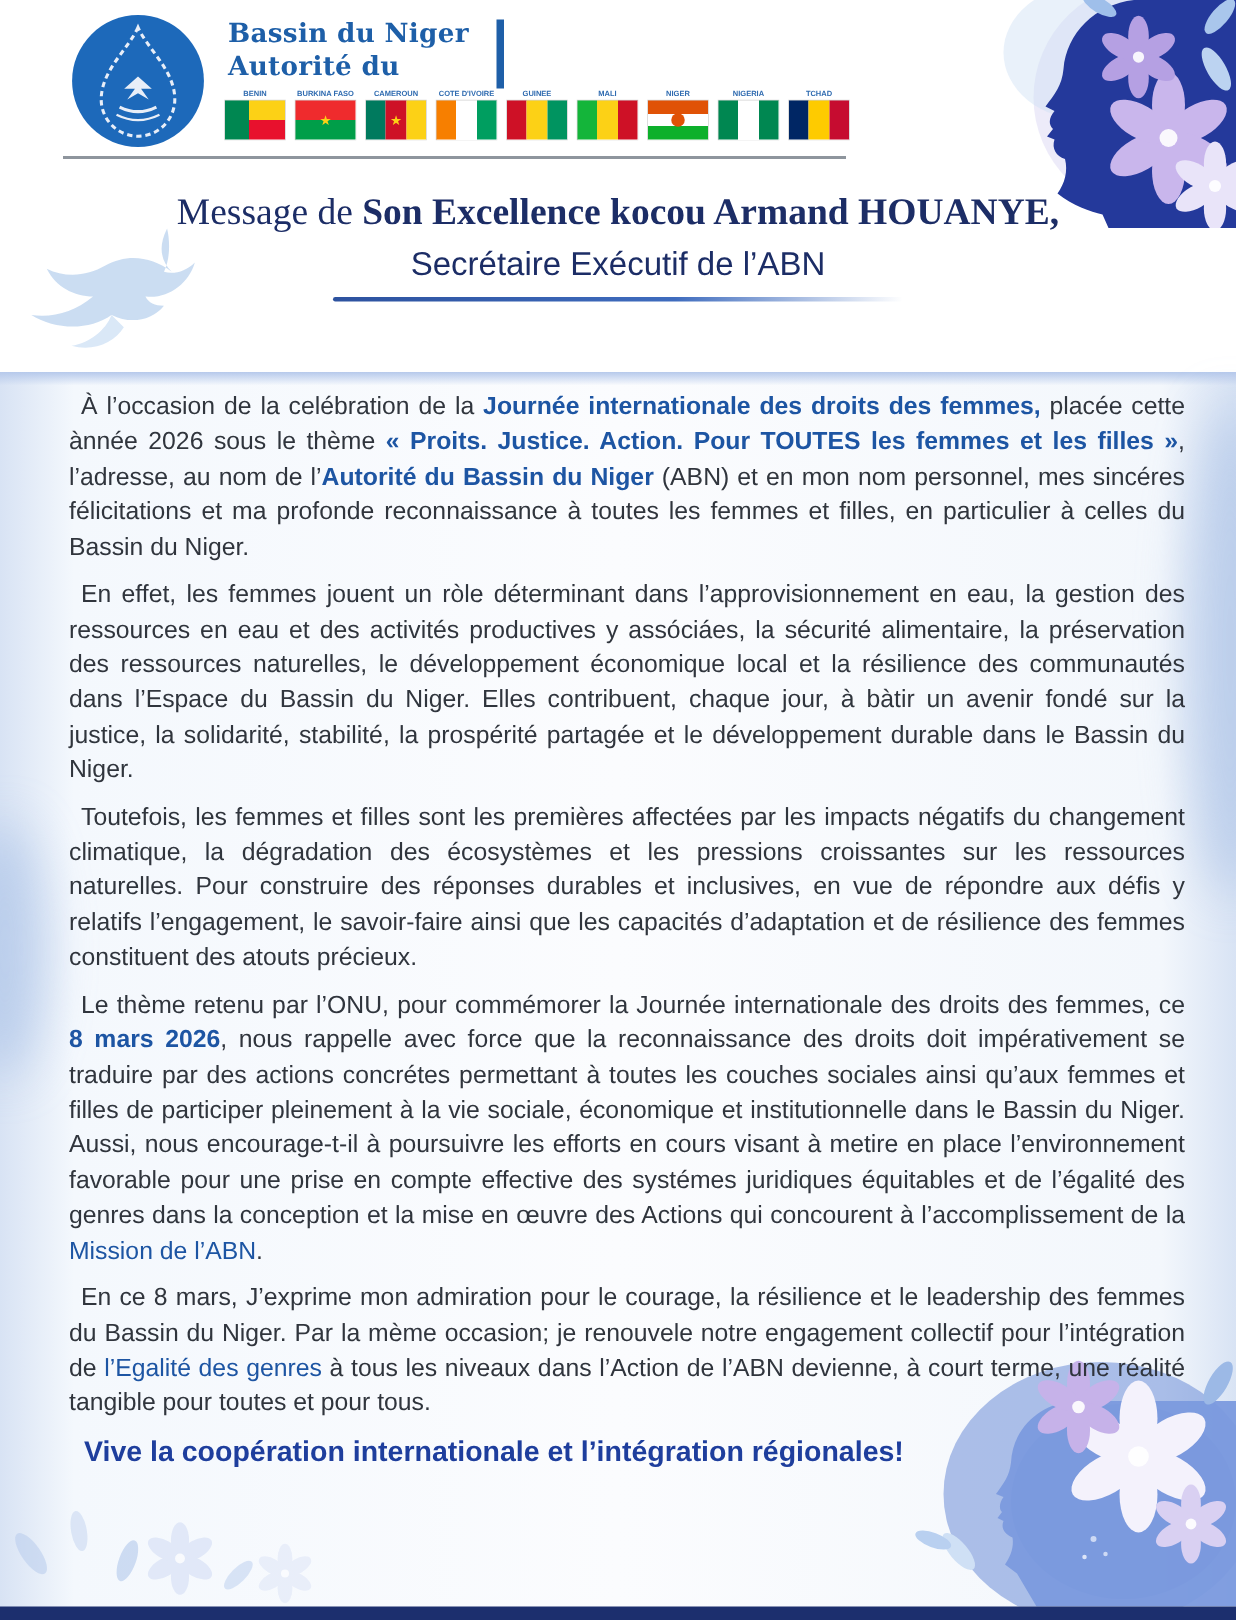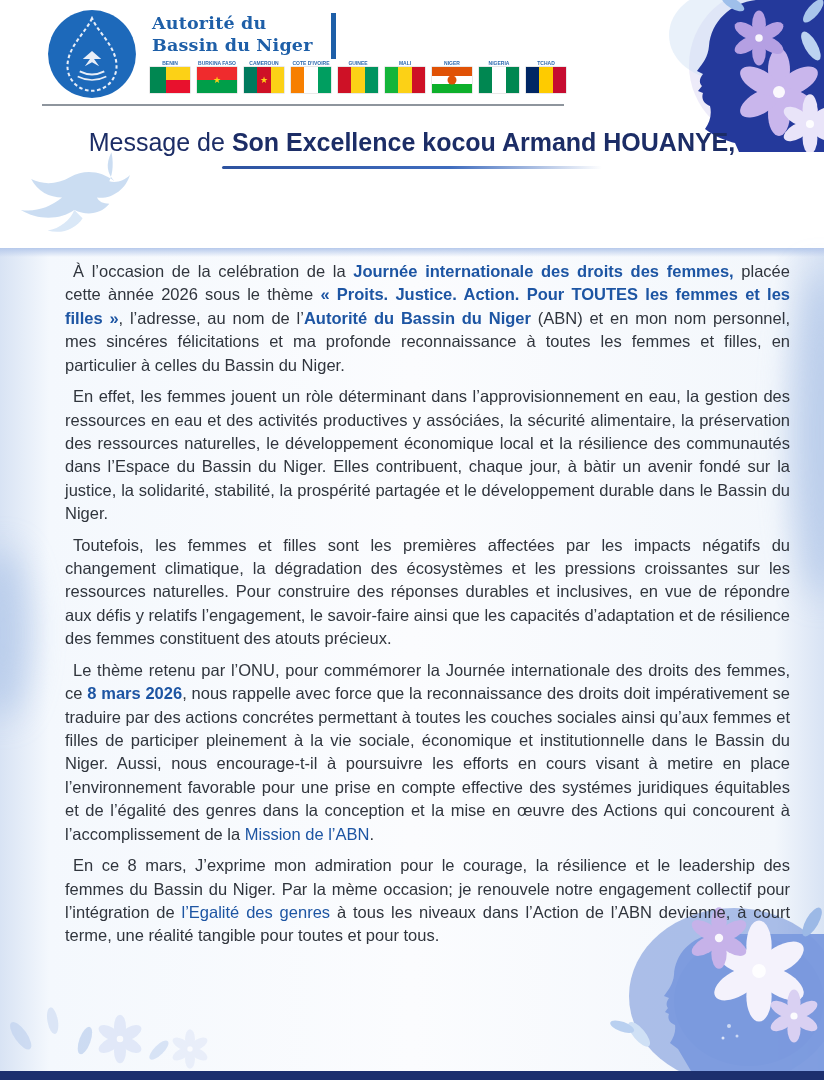--- a/index.html
+++ b/index.html
@@ -19,35 +19,35 @@
               display:flex;align-items:flex-end;justify-content:center;}
   .flag{position:relative;width:40px;height:26px;display:flex;box-shadow:0 0 0 .5px rgba(0,0,0,.18);}
   .flag-emblem{position:absolute;inset:0;display:flex;align-items:center;justify-content:center;
                font-size:9px;line-height:1;}
   .flag-emblem-circle{position:absolute;left:50%;top:50%;width:9px;height:9px;border-radius:50%;
                transform:translate(-50%,-50%);}
   .header-rule{position:absolute;left:42px;top:104px;width:522px;height:2px;background:#8e959d;}
 
   
   .title-section{position:absolute;top:112px;left:0;width:100%;height:136px;text-align:center;z-index:3;}
-  .title-line1{margin-top:16px;font-size:25px;color:var(--title-navy);}
+  .title-line1{margin-top:16px;font-size:25px;color:var(--title-navy);font-family:Liberation Serif, serif;}
   .title-line2{margin-top:7px;font-size:22px;color:var(--title-navy);}
   .title-line3{margin-top:9px;font-size:20px;color:var(--title-navy);}
   .t-reg{font-weight:400;}
   .t-bold{font-weight:700;}
   .t-accent{color:var(--accent-blue);}
   .title-underline{width:380px;height:3px;margin:9px auto 0;border-radius:2px;
       background:linear-gradient(90deg,#2d529f 0%,#3f6cbe 60%,rgba(63,108,190,0) 100%);}
 
   
   .body-section{position:absolute;top:248px;left:0;right:0;bottom:0;z-index:2;
       background:linear-gradient(90deg,#d8e3f4 0%,#f4f8fd 6%,#fbfcfe 50%,#f3f7fc 94%,#d8e3f4 100%);}
   .body-section::before{content:"";position:absolute;top:0;left:0;right:0;height:9px;
       background:linear-gradient(180deg,#b6c9eb,rgba(255,255,255,0));}
-  .body-inner{position:relative;z-index:2;padding:12px 34px 0 65px;}
+  .body-inner{position:relative;z-index:2;padding:12px 34px 0 46px;}
   .para{margin:0 0 8px;font-size:16.5px;line-height:1.42;color:var(--body-text);
         text-align:justify;text-indent:8px;}
   .seg-n{font-weight:400;}
   .seg-b{font-weight:700;color:var(--accent-blue);}
   .seg-bl{color:var(--accent-blue);}
   .vive{margin:10px 0 0 10px;font-size:19px;font-weight:700;color:var(--vive-blue);}
 
   .bottom-bar{position:absolute;bottom:0;left:0;width:100%;height:9px;background:var(--bottom-bar);z-index:6;}
 
   
@@ -96,22 +96,22 @@
   <header class="header">
     <svg class="logo" viewBox="0 0 90 90">
       <circle cx="45" cy="45" r="43" fill="#1d69ba"></circle>
       <path d="M45 10 C39 24 21 38 21 57 a24 24 0 0 0 48 0 C69 38 51 24 45 10 Z" fill="none" stroke="#e8eef8" stroke-width="2" stroke-dasharray="3.5 2.5"></path>
       <path d="M45 42 l-9 8 7 0 -5 7 7 -4 7 4 -5 -7 7 0 Z" fill="#e8eef8"></path>
       <path d="M33 62 q12 6 24 0" stroke="#e8eef8" stroke-width="2" fill="none"></path>
       <path d="M31 67 q14 7 28 0" stroke="#e8eef8" stroke-width="1.5" fill="none"></path>
     </svg>
     <div class="org-names">
       <div class="org-col">
+        <div>Bassin du Niger</div>
         <div>Autorité du</div>
-        <div>Bassin du Niger</div>
       </div>
       <div class="org-divider"></div>
     </div>
     <div class="flags-row">
         <div class="flag-item">
           <div class="flag-label">BENIN</div>
           <div class="flag">
             <div style="width: 40%; background: rgb(0, 135, 81);"></div>
             <div style="flex: 1 1 0%; display: flex; flex-direction: column;">
               <div style="flex: 1 1 0%; background: rgb(252, 209, 22);"></div>
@@ -188,20 +188,21 @@
       </div>
     <div class="header-rule"></div>
   </header>
 
   <section class="title-section">
     <svg class="deco-dove" viewBox="0 0 130 105">
       <path fill="#c3d8f0" d="M96 12 C90 24 92 33 99 40 C86 30 70 28 56 36 C44 43 30 44 18 38 C24 50 36 56 48 56 C36 66 22 70 8 68 C24 78 46 78 60 68 C72 74 86 72 94 62 C88 62 84 60 82 56 C96 58 110 48 114 34 C108 40 100 42 94 40 C98 32 98 20 96 12 Z"></path>
       <path fill="#d4e4f6" d="M60 68 C56 78 46 86 34 88 C48 92 62 86 68 76 Z"></path>
     </svg>
     <div class="title-line1"><span class="t-reg">Message de </span><span class="t-bold">Son Excellence kocou Armand HOUANYE,</span></div>
+    <div class="title-line2 t-reg">Secrétaire Exécutif de l’ABN</div>
     <div class="title-underline"></div>
   </section>
 
   <section class="body-section">
     <div class="patch patch-left"></div>
     <div class="patch patch-right"></div>
 
     <svg class="deco-sprig-bl" viewBox="0 0 230 95">
       <use href="#leaf" fill="#bccfee" transform="translate(30,70) rotate(-35) scale(1.8)"></use>
       <use href="#leaf" fill="#cbdaf2" transform="translate(55,55) rotate(-10) scale(1.5)"></use>
@@ -225,17 +226,18 @@
       <circle cx="158" cy="140" r="1.5" fill="#cdd9f4"></circle>
       <circle cx="144" cy="142" r="1.5" fill="#dde5f8"></circle>
     </svg>
 
     <div class="body-inner">
         <p class="para"><span class="seg-n">À l’occasion de la celébration de la </span><span class="seg-b">Journée internationale des droits des femmes,</span><span class="seg-n"> placée cette ànnée 2026 sous le thème </span><span class="seg-b">« Proits. Justice. Action. Pour TOUTES les femmes et les filles »</span><span class="seg-n">, l’adresse, au nom de l’</span><span class="seg-b">Autorité du Bassin du Niger</span><span class="seg-n"> (ABN) et en mon nom personnel, mes sincéres félicitations et ma profonde reconnaissance à toutes les femmes et filles, en particulier à celles du Bassin du Niger.</span></p>
         <p class="para"><span class="seg-n">En effet, les femmes jouent un ròle déterminant dans l’approvisionnement en eau, la gestion des ressources en eau et des activités productives y assóciáes, la sécurité alimentaire, la préservation des ressources naturelles, le développement économique local et la résilience des communautés dans l’Espace du Bassin du Niger. Elles contribuent, chaque jour, à bàtir un avenir fondé sur la justice, la solidarité, stabilité, la prospérité partagée et le développement durable dans le Bassin du Niger.</span></p>
         <p class="para"><span class="seg-n">Toutefois, les femmes et filles sont les premières affectées par les impacts négatifs du changement climatique, la dégradation des écosystèmes et les pressions croissantes sur les ressources naturelles. Pour construire des réponses durables et inclusives, en vue de répondre aux défis y relatifs l’engagement, le savoir-faire ainsi que les capacités d’adaptation et de résilience des femmes constituent des atouts précieux.</span></p>
         <p class="para"><span class="seg-n">Le thème retenu par l’ONU, pour commémorer la Journée internationale des droits des femmes, ce </span><span class="seg-b">8 mars 2026</span><span class="seg-n">, nous rappelle avec force que la reconnaissance des droits doit impérativement se traduire par des actions concrétes permettant à toutes les couches sociales ainsi qu’aux femmes et filles de participer pleinement à la vie sociale, économique et institutionnelle dans le Bassin du Niger. Aussi, nous encourage-t-il à poursuivre les efforts en cours visant à metire en place l’environnement favorable pour une prise en compte effective des systémes juridiques équitables et de l’égalité des genres dans la conception et la mise en œuvre des Actions qui concourent à l’accomplissement de la </span><span class="seg-bl">Mission de l’ABN</span><span class="seg-n">.</span></p>
         <p class="para"><span class="seg-n">En ce 8 mars, J’exprime mon admiration pour le courage, la résilience et le leadership des femmes du Bassin du Niger. Par la mème occasion; je renouvele notre engagement collectif pour l’intégration de </span><span class="seg-bl">l’Egalité des genres</span><span class="seg-n"> à tous les niveaux dans l’Action de l’ABN devienne, à court terme, une réalité tangible pour toutes et pour tous.</span></p>
+        <p class="vive">Vive la coopération internationale et l’intégration régionales!</p>
       </div>
   </section>
 
   <div class="bottom-bar"></div>
 </div>
 
 </body></html>

